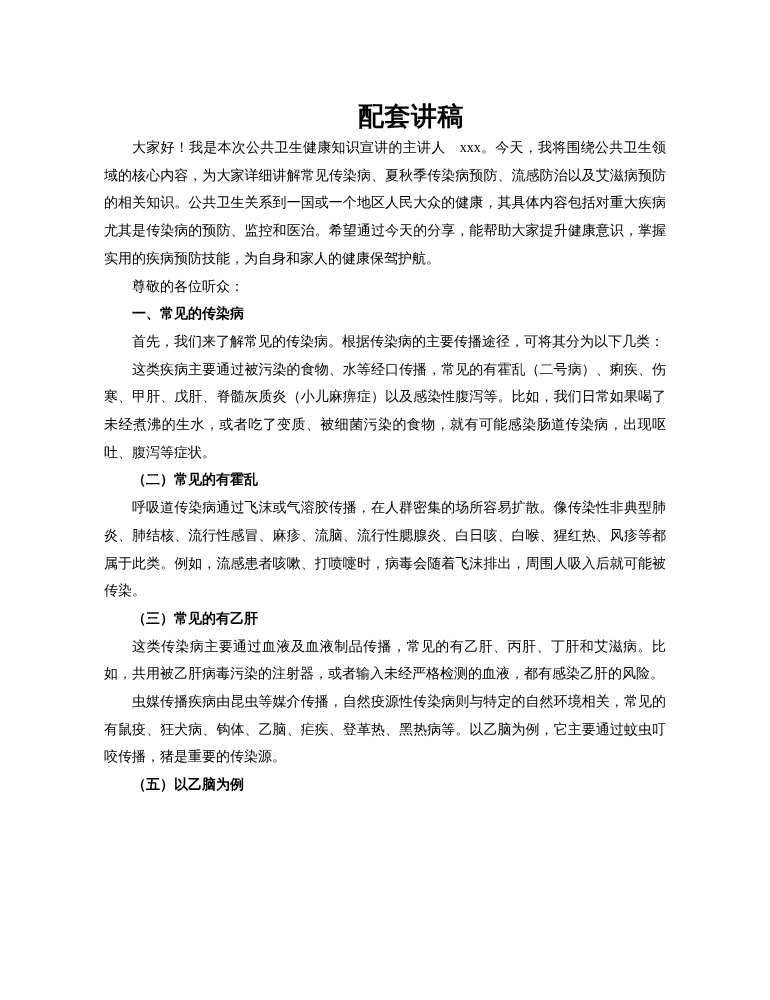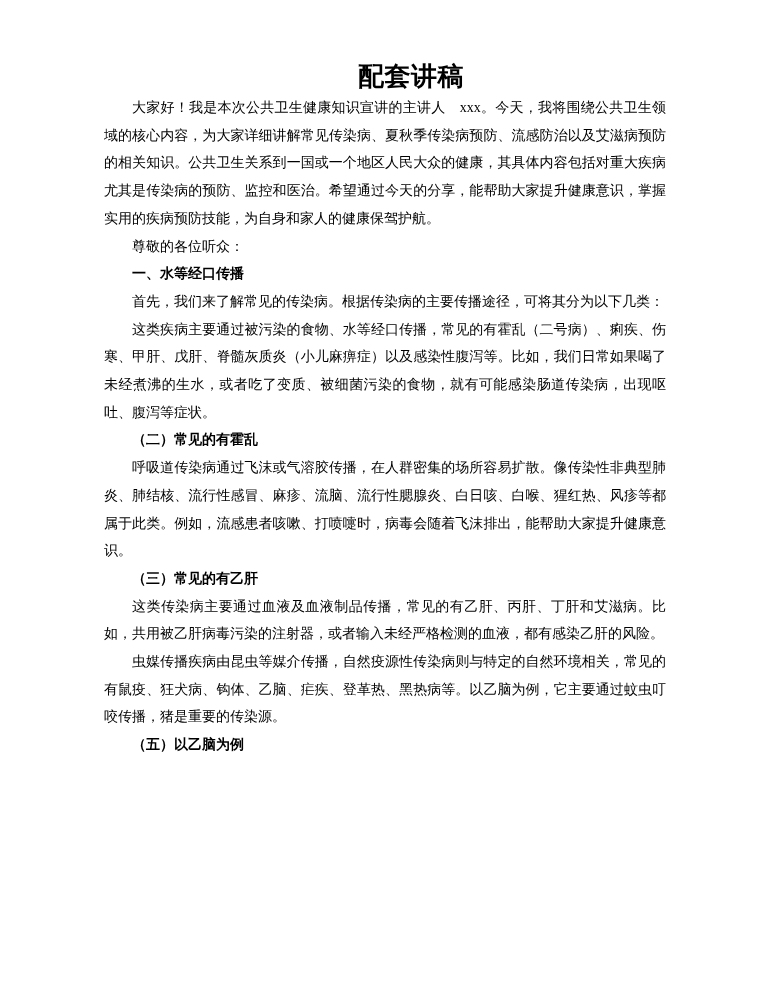--- a/index.html
+++ b/index.html
@@ -11,21 +11,21 @@
     width: 770px;
     height: 1000px;
     overflow: hidden;
     font-family: "Liberation Serif", "DejaVu Serif", serif;
     color: #000000;
   }
   .page {
     box-sizing: border-box;
     width: 770px;
     height: 1000px;
-    padding: 60px 104px 0 104px;
+    padding: 100px 104px 0 104px;
     background: #ffffff;
   }
   .doc-title {
     margin: 0;
     font-size: 26px;
     font-weight: bold;
     line-height: 34px;
     text-align: center;
     text-indent: 2em; 
     letter-spacing: 0.5px;
@@ -50,23 +50,23 @@
   }
 </style>
 </head>
 <body>
 
 <div class="page">
   <h1 class="doc-title">配套讲稿</h1>
   <div class="doc-body">
       <p class="doc-para">大家好！我是本次公共卫生健康知识宣讲的主讲人　xxx。今天，我将围绕公共卫生领域的核心内容，为大家详细讲解常见传染病、夏秋季传染病预防、流感防治以及艾滋病预防的相关知识。公共卫生关系到一国或一个地区人民大众的健康，其具体内容包括对重大疾病尤其是传染病的预防、监控和医治。希望通过今天的分享，能帮助大家提升健康意识，掌握实用的疾病预防技能，为自身和家人的健康保驾护航。</p>
       <p class="doc-para">尊敬的各位听众：</p>
-      <p class="doc-heading">一、水等经口传播</p>
+      <p class="doc-heading">一、常见的传染病</p>
       <p class="doc-para">首先，我们来了解常见的传染病。根据传染病的主要传播途径，可将其分为以下几类：</p>
       <p class="doc-para">这类疾病主要通过被污染的食物、水等经口传播，常见的有霍乱（二号病）、痢疾、伤寒、甲肝、戊肝、脊髓灰质炎（小儿麻痹症）以及感染性腹泻等。比如，我们日常如果喝了未经煮沸的生水，或者吃了变质、被细菌污染的食物，就有可能感染肠道传染病，出现呕吐、腹泻等症状。</p>
       <p class="doc-heading">（二）常见的有霍乱</p>
-      <p class="doc-para">呼吸道传染病通过飞沫或气溶胶传播，在人群密集的场所容易扩散。像传染性非典型肺炎、肺结核、流行性感冒、麻疹、流脑、流行性腮腺炎、白日咳、白喉、猩红热、风疹等都属于此类。例如，流感患者咳嗽、打喷嚏时，病毒会随着飞沫排出，能帮助大家提升健康意识。</p>
+      <p class="doc-para">呼吸道传染病通过飞沫或气溶胶传播，在人群密集的场所容易扩散。像传染性非典型肺炎、肺结核、流行性感冒、麻疹、流脑、流行性腮腺炎、白日咳、白喉、猩红热、风疹等都属于此类。例如，流感患者咳嗽、打喷嚏时，病毒会随着飞沫排出，周围人吸入后就可能被传染。</p>
       <p class="doc-heading">（三）常见的有乙肝</p>
       <p class="doc-para">这类传染病主要通过血液及血液制品传播，常见的有乙肝、丙肝、丁肝和艾滋病。比如，共用被乙肝病毒污染的注射器，或者输入未经严格检测的血液，都有感染乙肝的风险。</p>
       <p class="doc-para">虫媒传播疾病由昆虫等媒介传播，自然疫源性传染病则与特定的自然环境相关，常见的有鼠疫、狂犬病、钩体、乙脑、疟疾、登革热、黑热病等。以乙脑为例，它主要通过蚊虫叮咬传播，猪是重要的传染源。</p>
       <p class="doc-heading">（五）以乙脑为例</p>
     </div>
 </div>
 
 </body></html>

